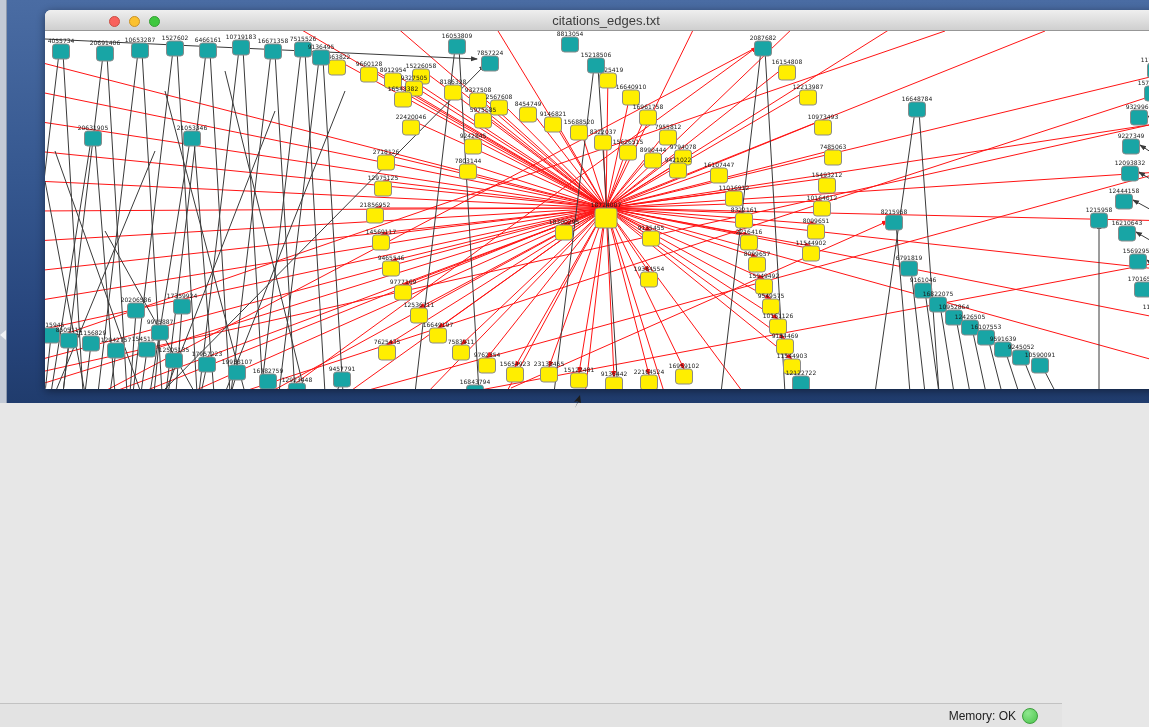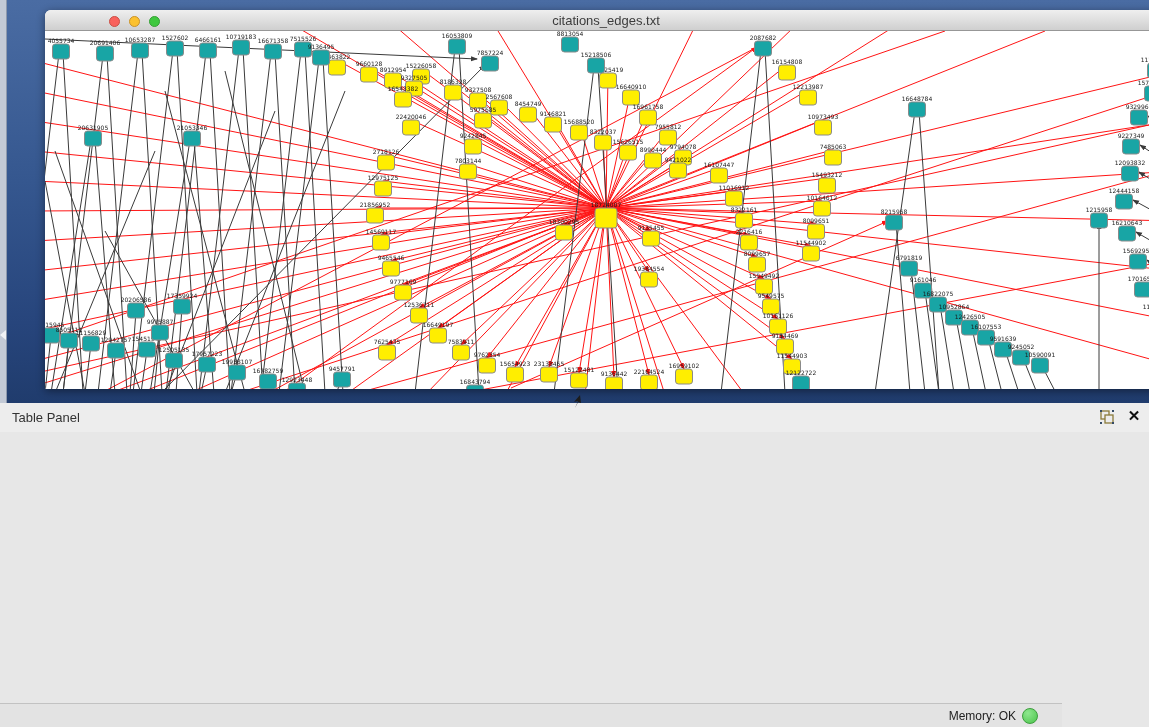--- a/index.html
+++ b/index.html
@@ -494,32 +494,20 @@
           </g>
         </svg>
       </div>
     </div>
   </div>
 
   <svg id="cursor" width="12" height="14" viewBox="0 0 12 14">
     <path d="M2,13 L5,6 L1,7 L7,0 L8,8 L5,7 Z" fill="#1c1c1c"></path>
   </svg>
 
-  <div id="panel-bar">
-    <span id="panel-title">Table Panel</span>
-    <svg id="float-btn" viewBox="0 0 16 16">
-      <rect x="2" y="2" width="8" height="8" fill="none" stroke="#8a7a3a" stroke-width="1.3"></rect>
-      <rect x="6" y="6" width="8" height="8" fill="#ececec" stroke="#8a7a3a" stroke-width="1.3"></rect>
-      <rect x="1" y="1" width="2" height="2" fill="#334a66"></rect>
-        <rect x="13" y="13" width="2" height="2" fill="#334a66"></rect>
-      <rect x="1" y="13" width="2" height="2" fill="#334a66"></rect>
-        <rect x="13" y="1" width="2" height="2" fill="#334a66"></rect>
-    </svg>
-    <span id="close-btn">✕</span>
-  </div>
 
   <div id="panel-body">
     
 
     
     
     
     
     
     

